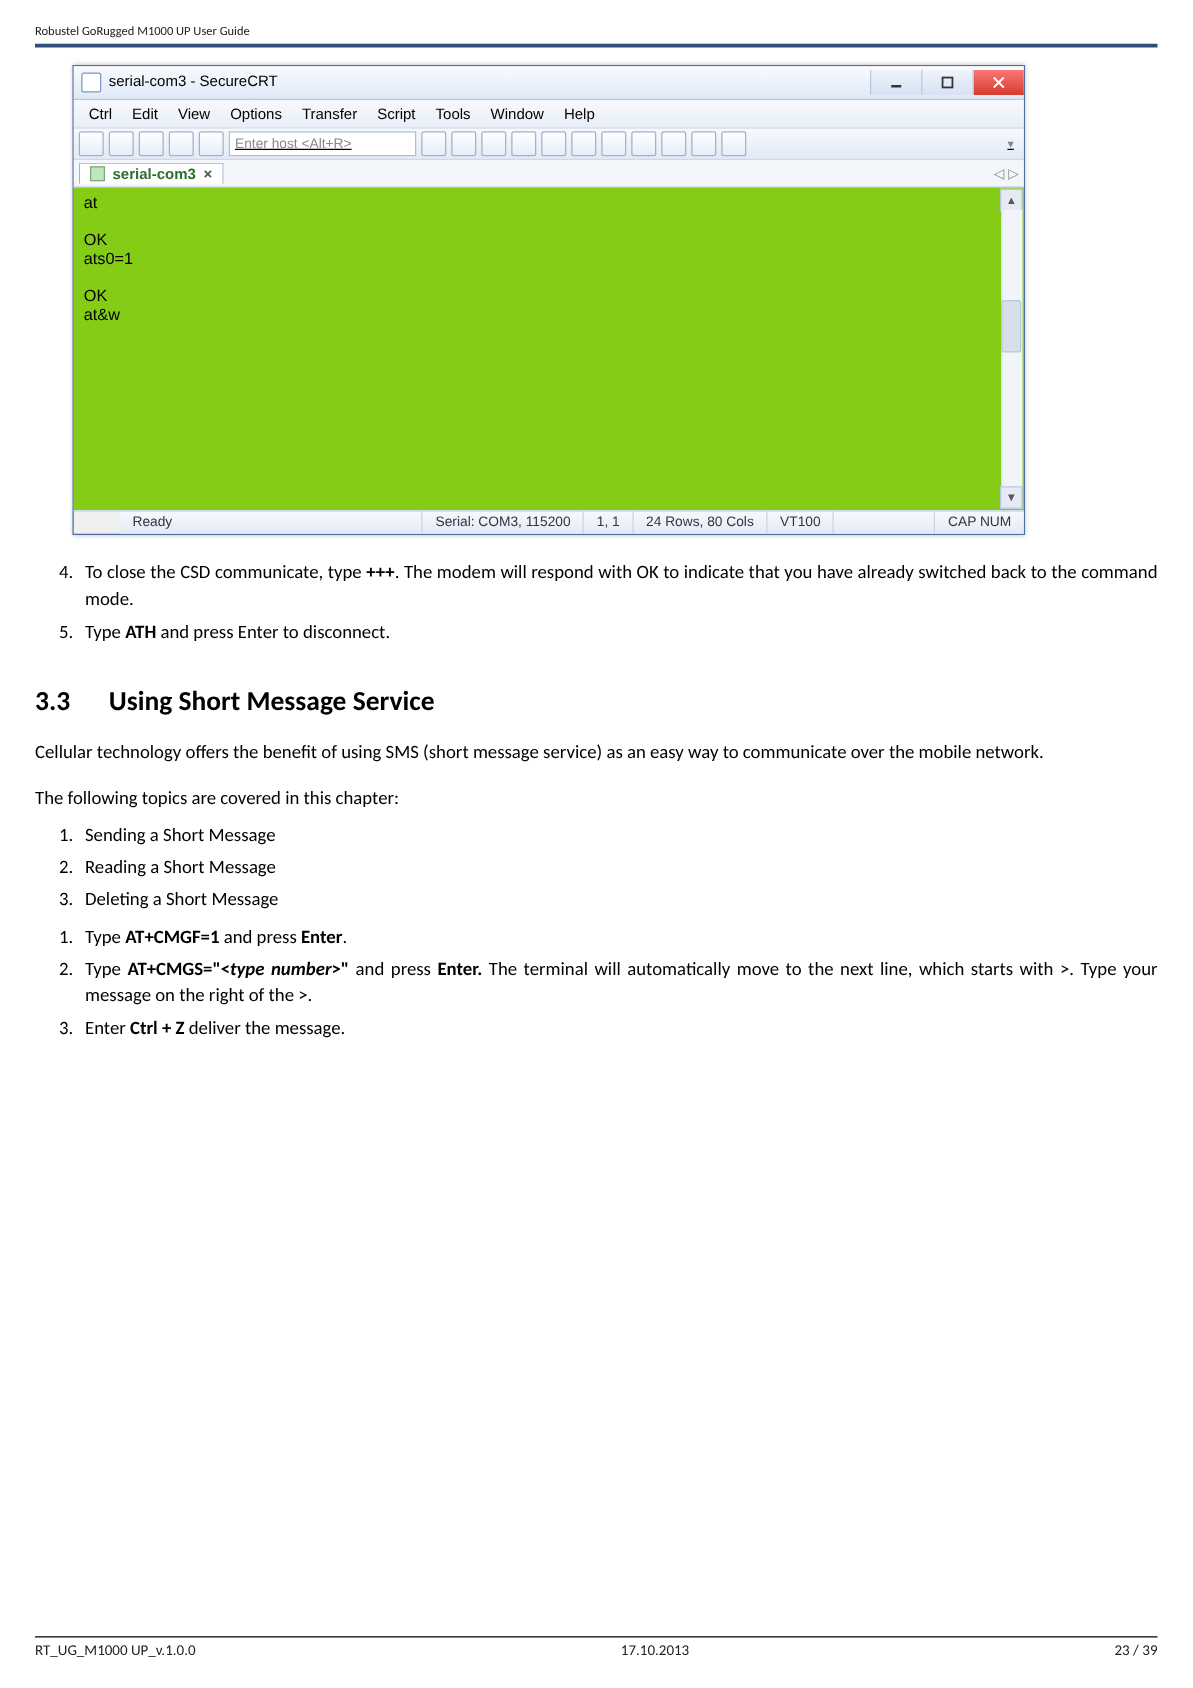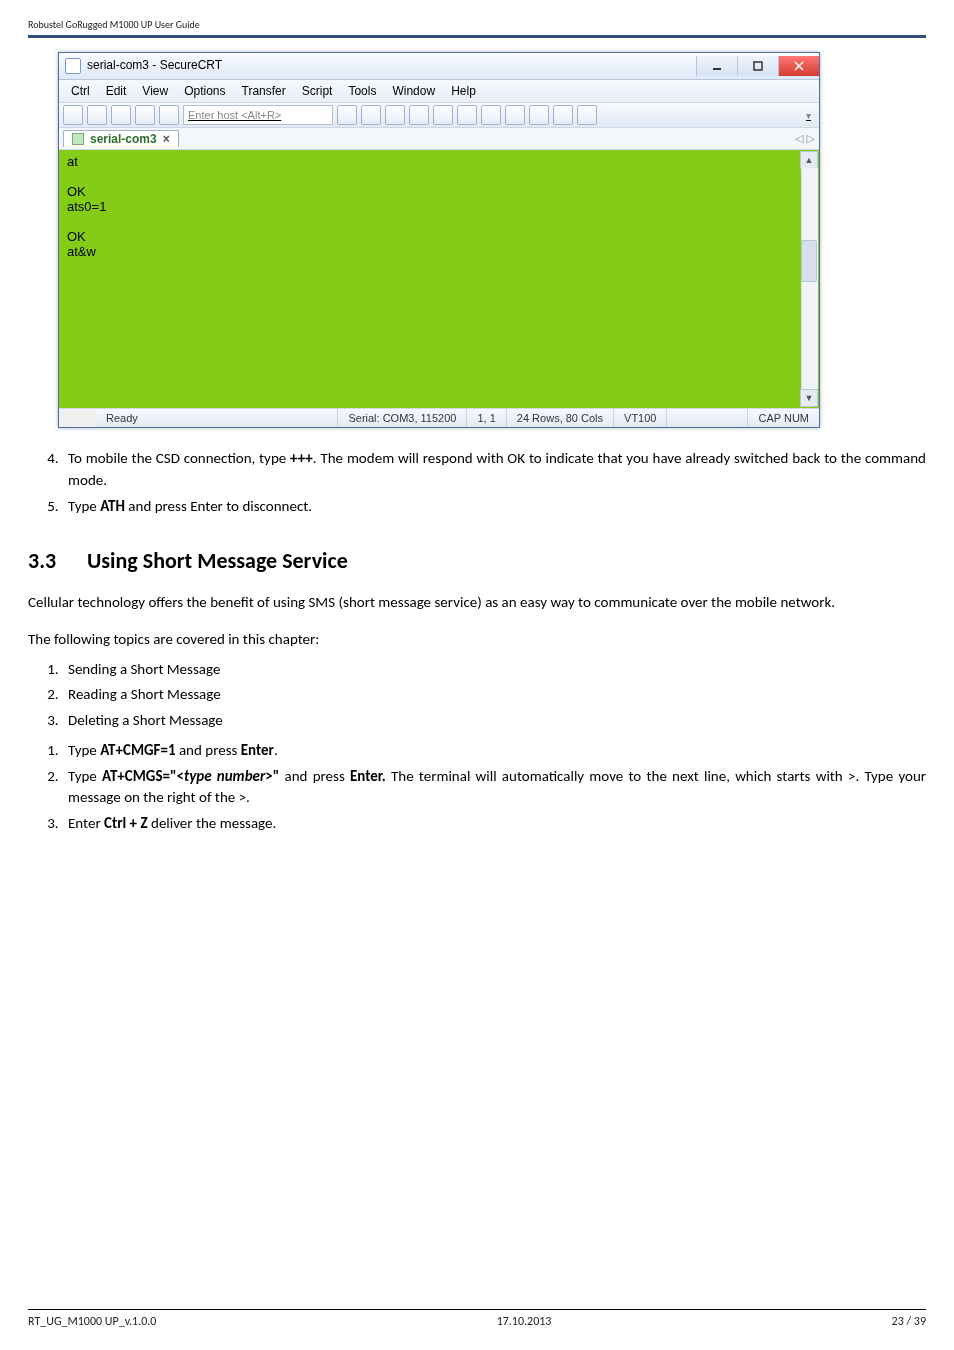--- a/index.html
+++ b/index.html
@@ -256,21 +256,21 @@
       <div>24 Rows, 80 Cols</div>
       <div>VT100</div>
       <div style="flex:0 0 60px"></div>
       <div class="last">CAP  NUM</div>
     </div>
   </div>
 
   <div class="bodytext">
     <ol class="num" start="4">
       <li>
-        <span>To mobile the CSD connection, type </span><span class="mono">+++</span><span>. The modem will respond with OK to indicate that you have already switched back to the command mode.</span>
+        <span>To close the CSD communicate, type </span><span class="mono">+++</span><span>. The modem will respond with OK to indicate that you have already switched back to the command mode.</span>
       </li>
       <li>
         <span>Type </span><span class="mono">ATH</span><span> and press Enter to disconnect.</span>
       </li>
     </ol>
 
     <h2 class="sec">
       <span class="num">3.3</span>
       <span>Using Short Message Service</span>
     </h2>

